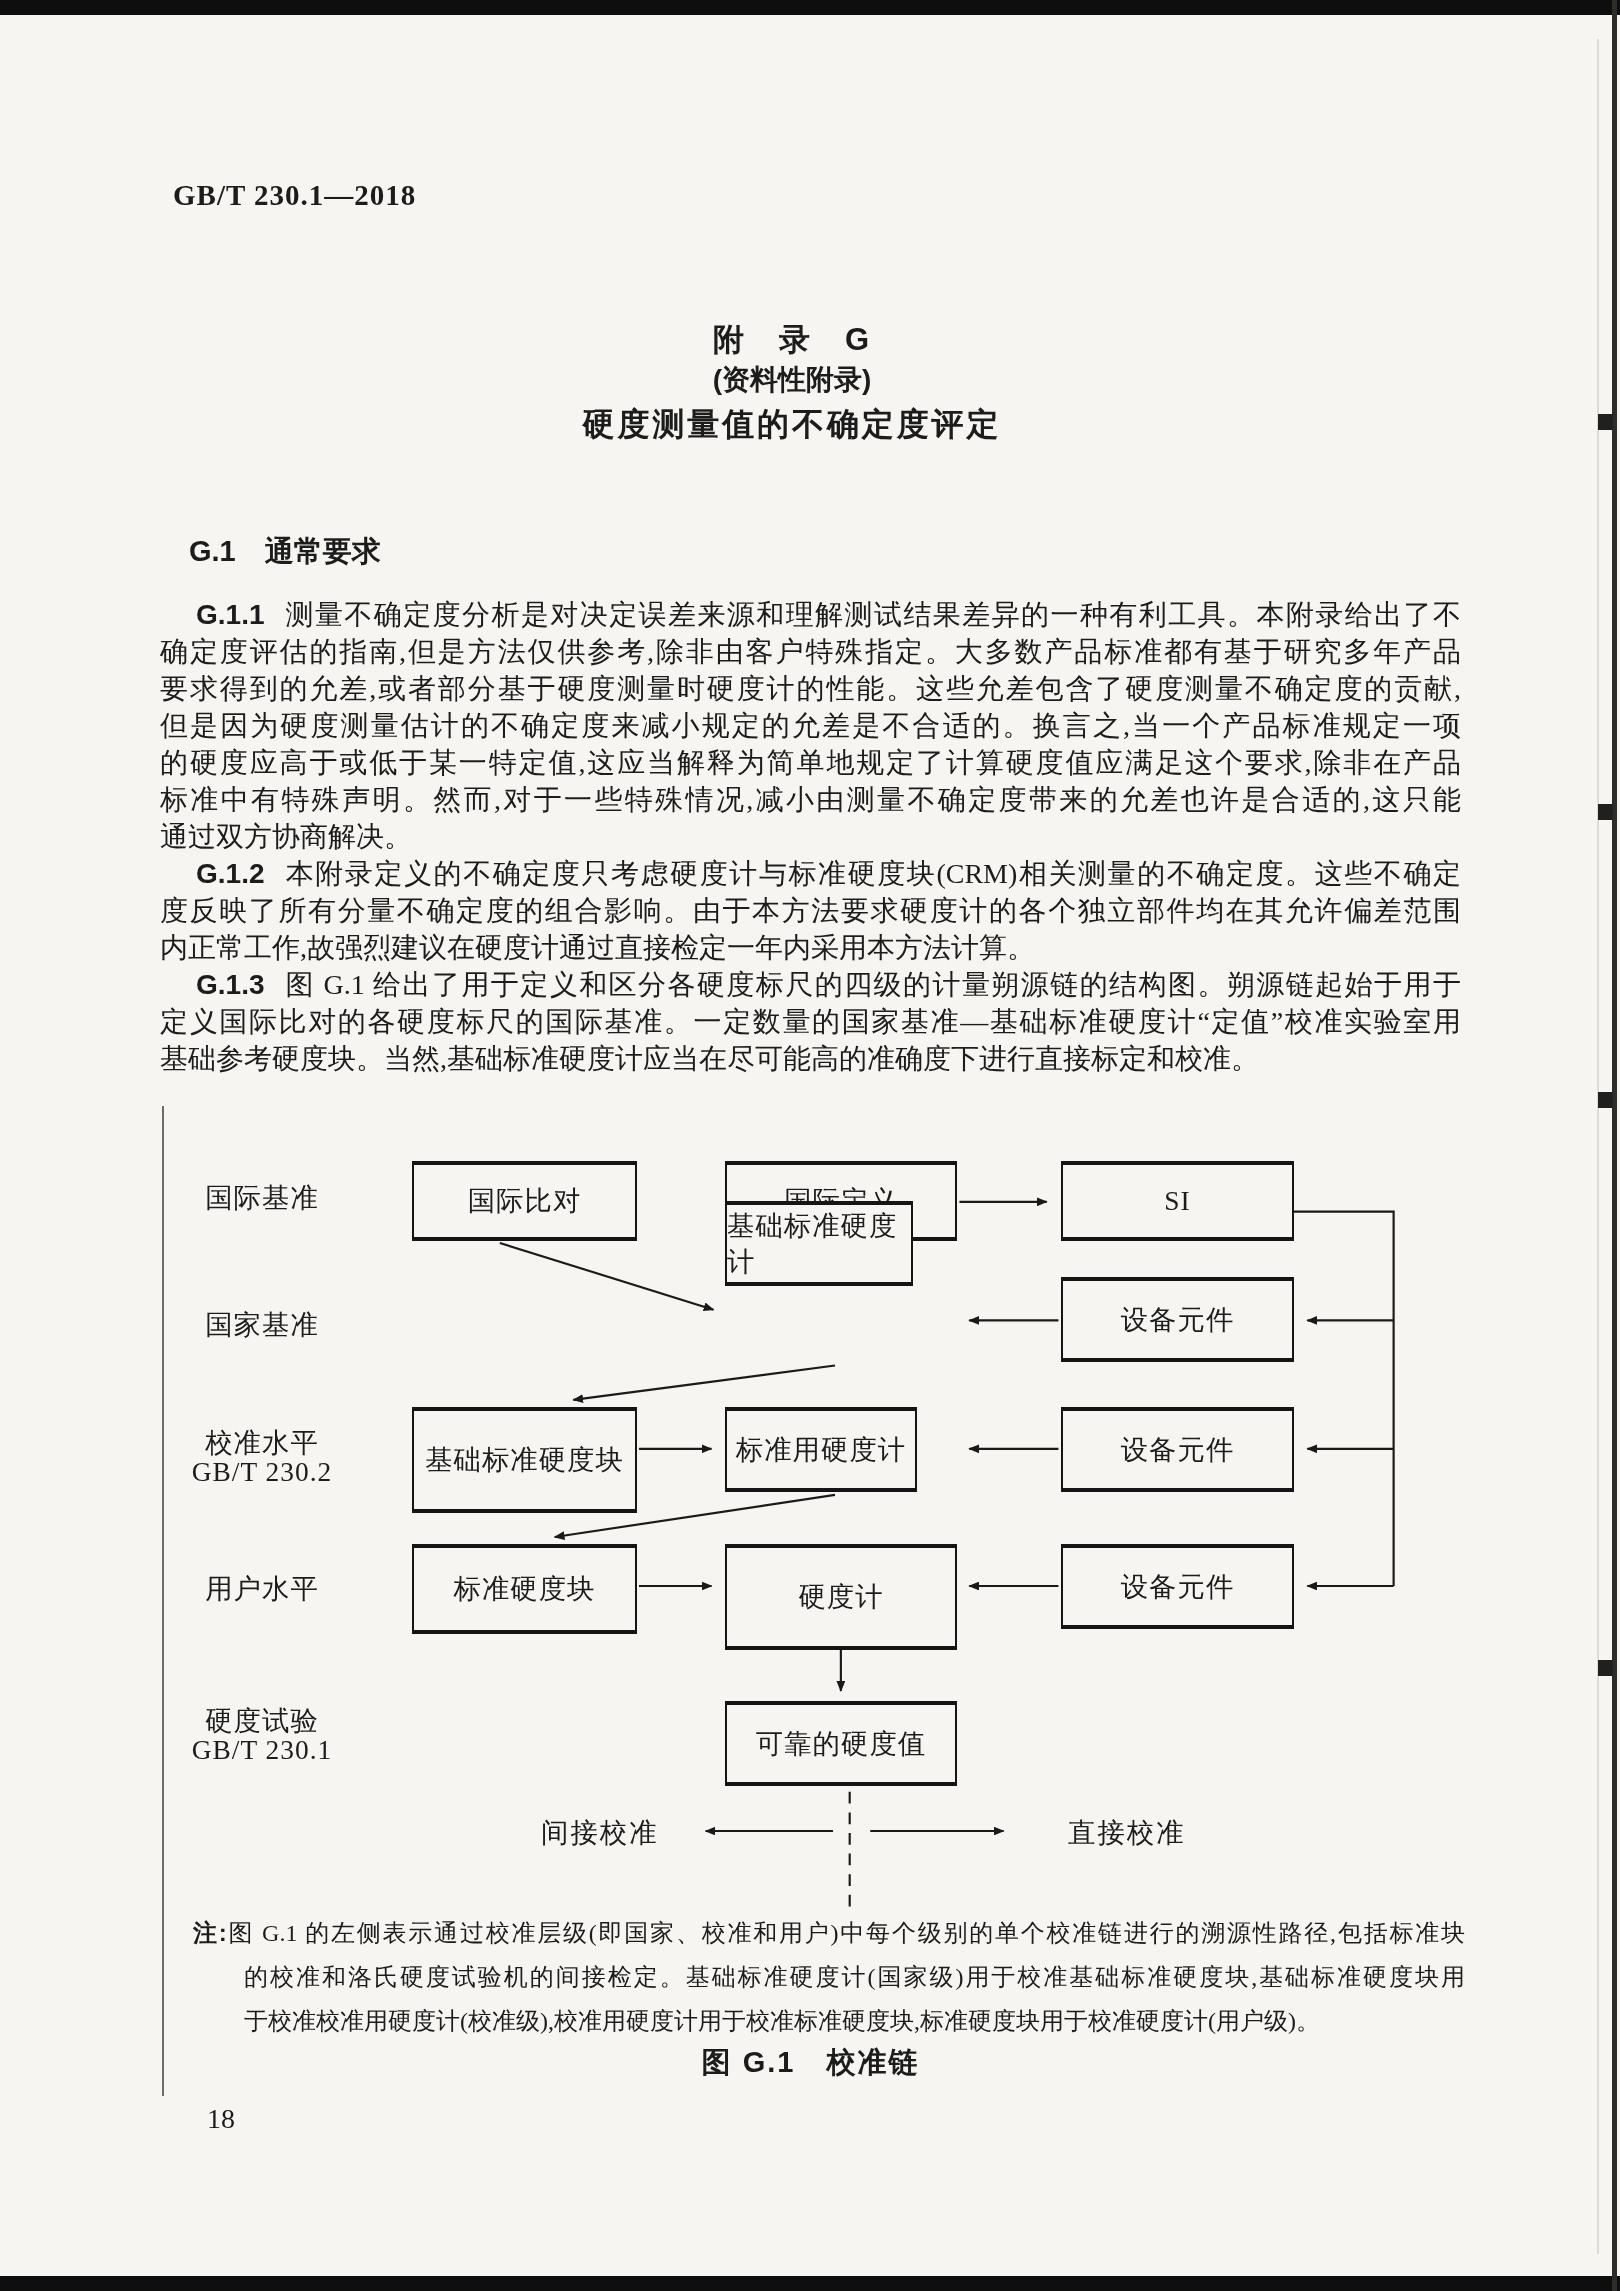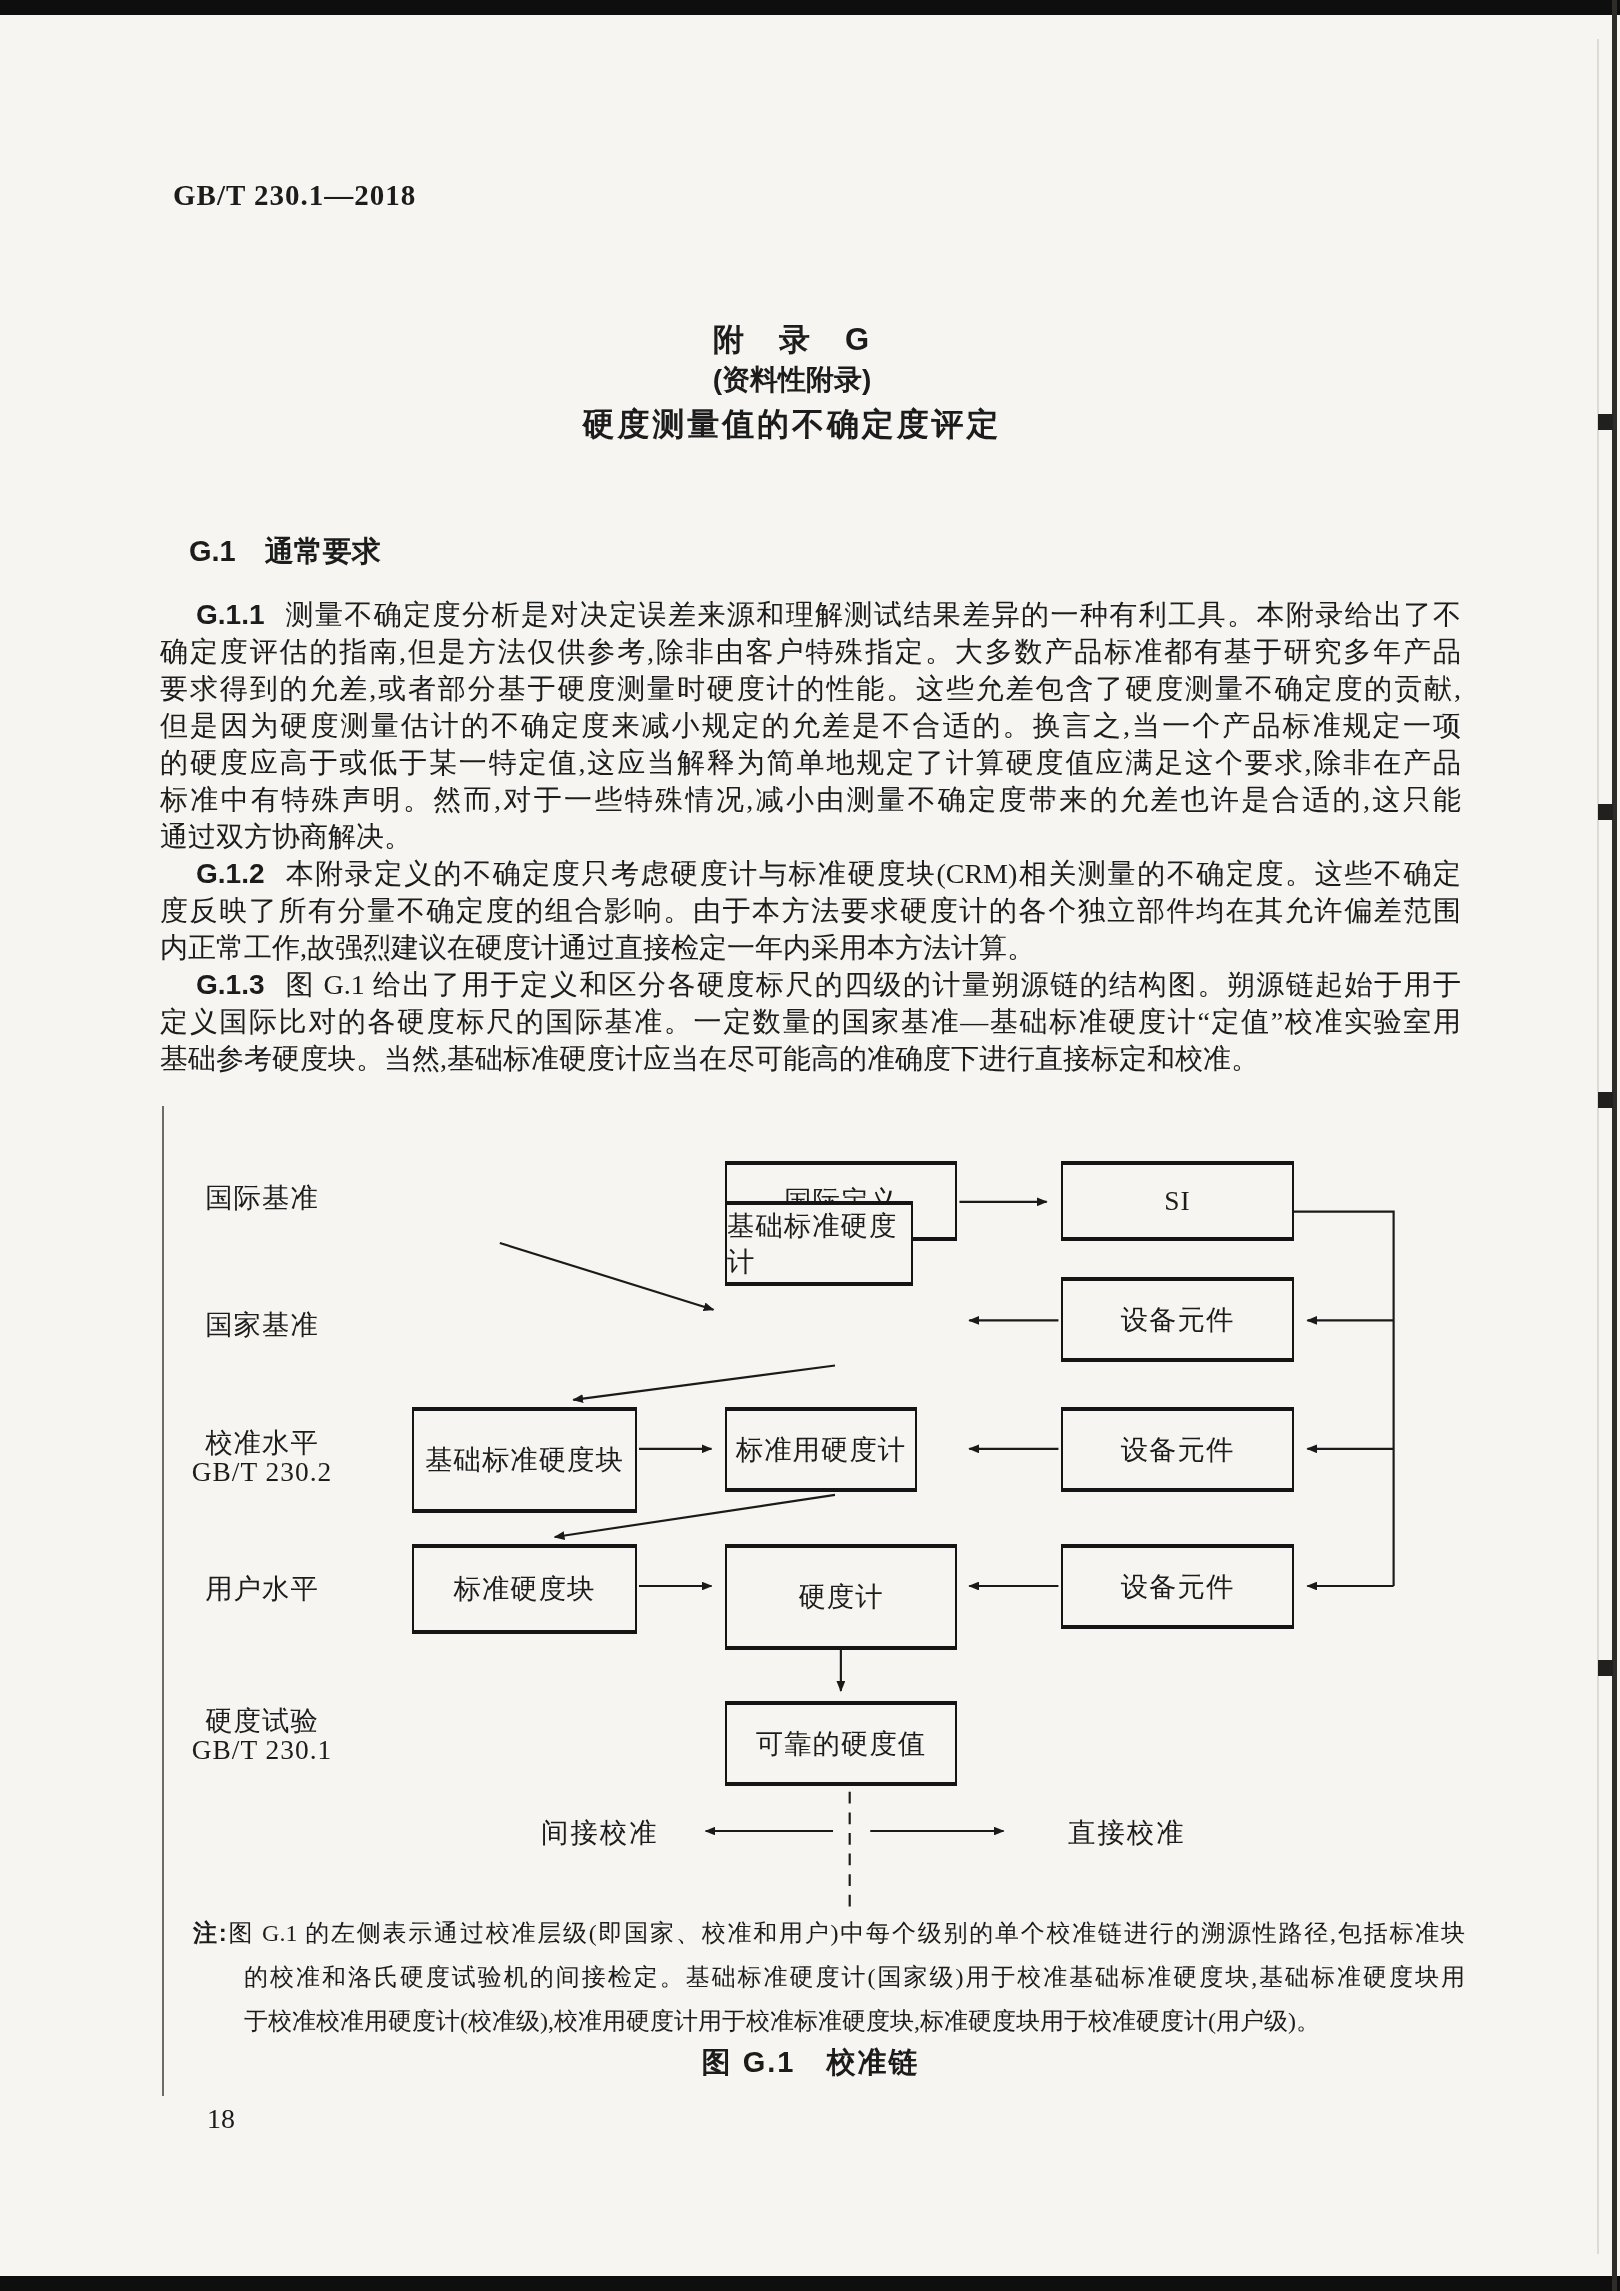--- a/index.html
+++ b/index.html
@@ -129,20 +129,21 @@
   </svg>
 
   <div class="abs rowlab" style="left:169px;top:1180px;">国际基准</div>
   <div class="abs rowlab" style="left:169px;top:1307px;">国家基准</div>
   <div class="abs rowlab" style="left:169px;top:1425px;">校准水平</div>
   <div class="abs rowlab" style="left:169px;top:1457px;">GB/T 230.2</div>
   <div class="abs rowlab" style="left:169px;top:1571px;">用户水平</div>
   <div class="abs rowlab" style="left:169px;top:1703px;">硬度试验</div>
   <div class="abs rowlab" style="left:169px;top:1735px;">GB/T 230.1</div>
 
+  <div class="abs fbox" style="left:412px;top:1161px;width:225px;height:80px;">国际比对</div>
   <div class="abs fbox" style="left:725px;top:1161px;width:232px;height:80px;">国际定义</div>
   <div class="abs fbox" style="left:1061px;top:1161px;width:233px;height:80px;">SI</div>
   <div class="abs fbox" style="left:725px;top:1201px;width:188px;height:85px;">基础标准硬度计</div>
   <div class="abs fbox" style="left:1061px;top:1277px;width:233px;height:85px;">设备元件</div>
   <div class="abs fbox" style="left:412px;top:1407px;width:225px;height:106px;">基础标准硬度块</div>
   <div class="abs fbox" style="left:725px;top:1407px;width:192px;height:85px;">标准用硬度计</div>
   <div class="abs fbox" style="left:1061px;top:1407px;width:233px;height:85px;">设备元件</div>
   <div class="abs fbox" style="left:412px;top:1544px;width:225px;height:90px;">标准硬度块</div>
   <div class="abs fbox" style="left:725px;top:1544px;width:232px;height:106px;">硬度计</div>
   <div class="abs fbox" style="left:1061px;top:1544px;width:233px;height:85px;">设备元件</div>

